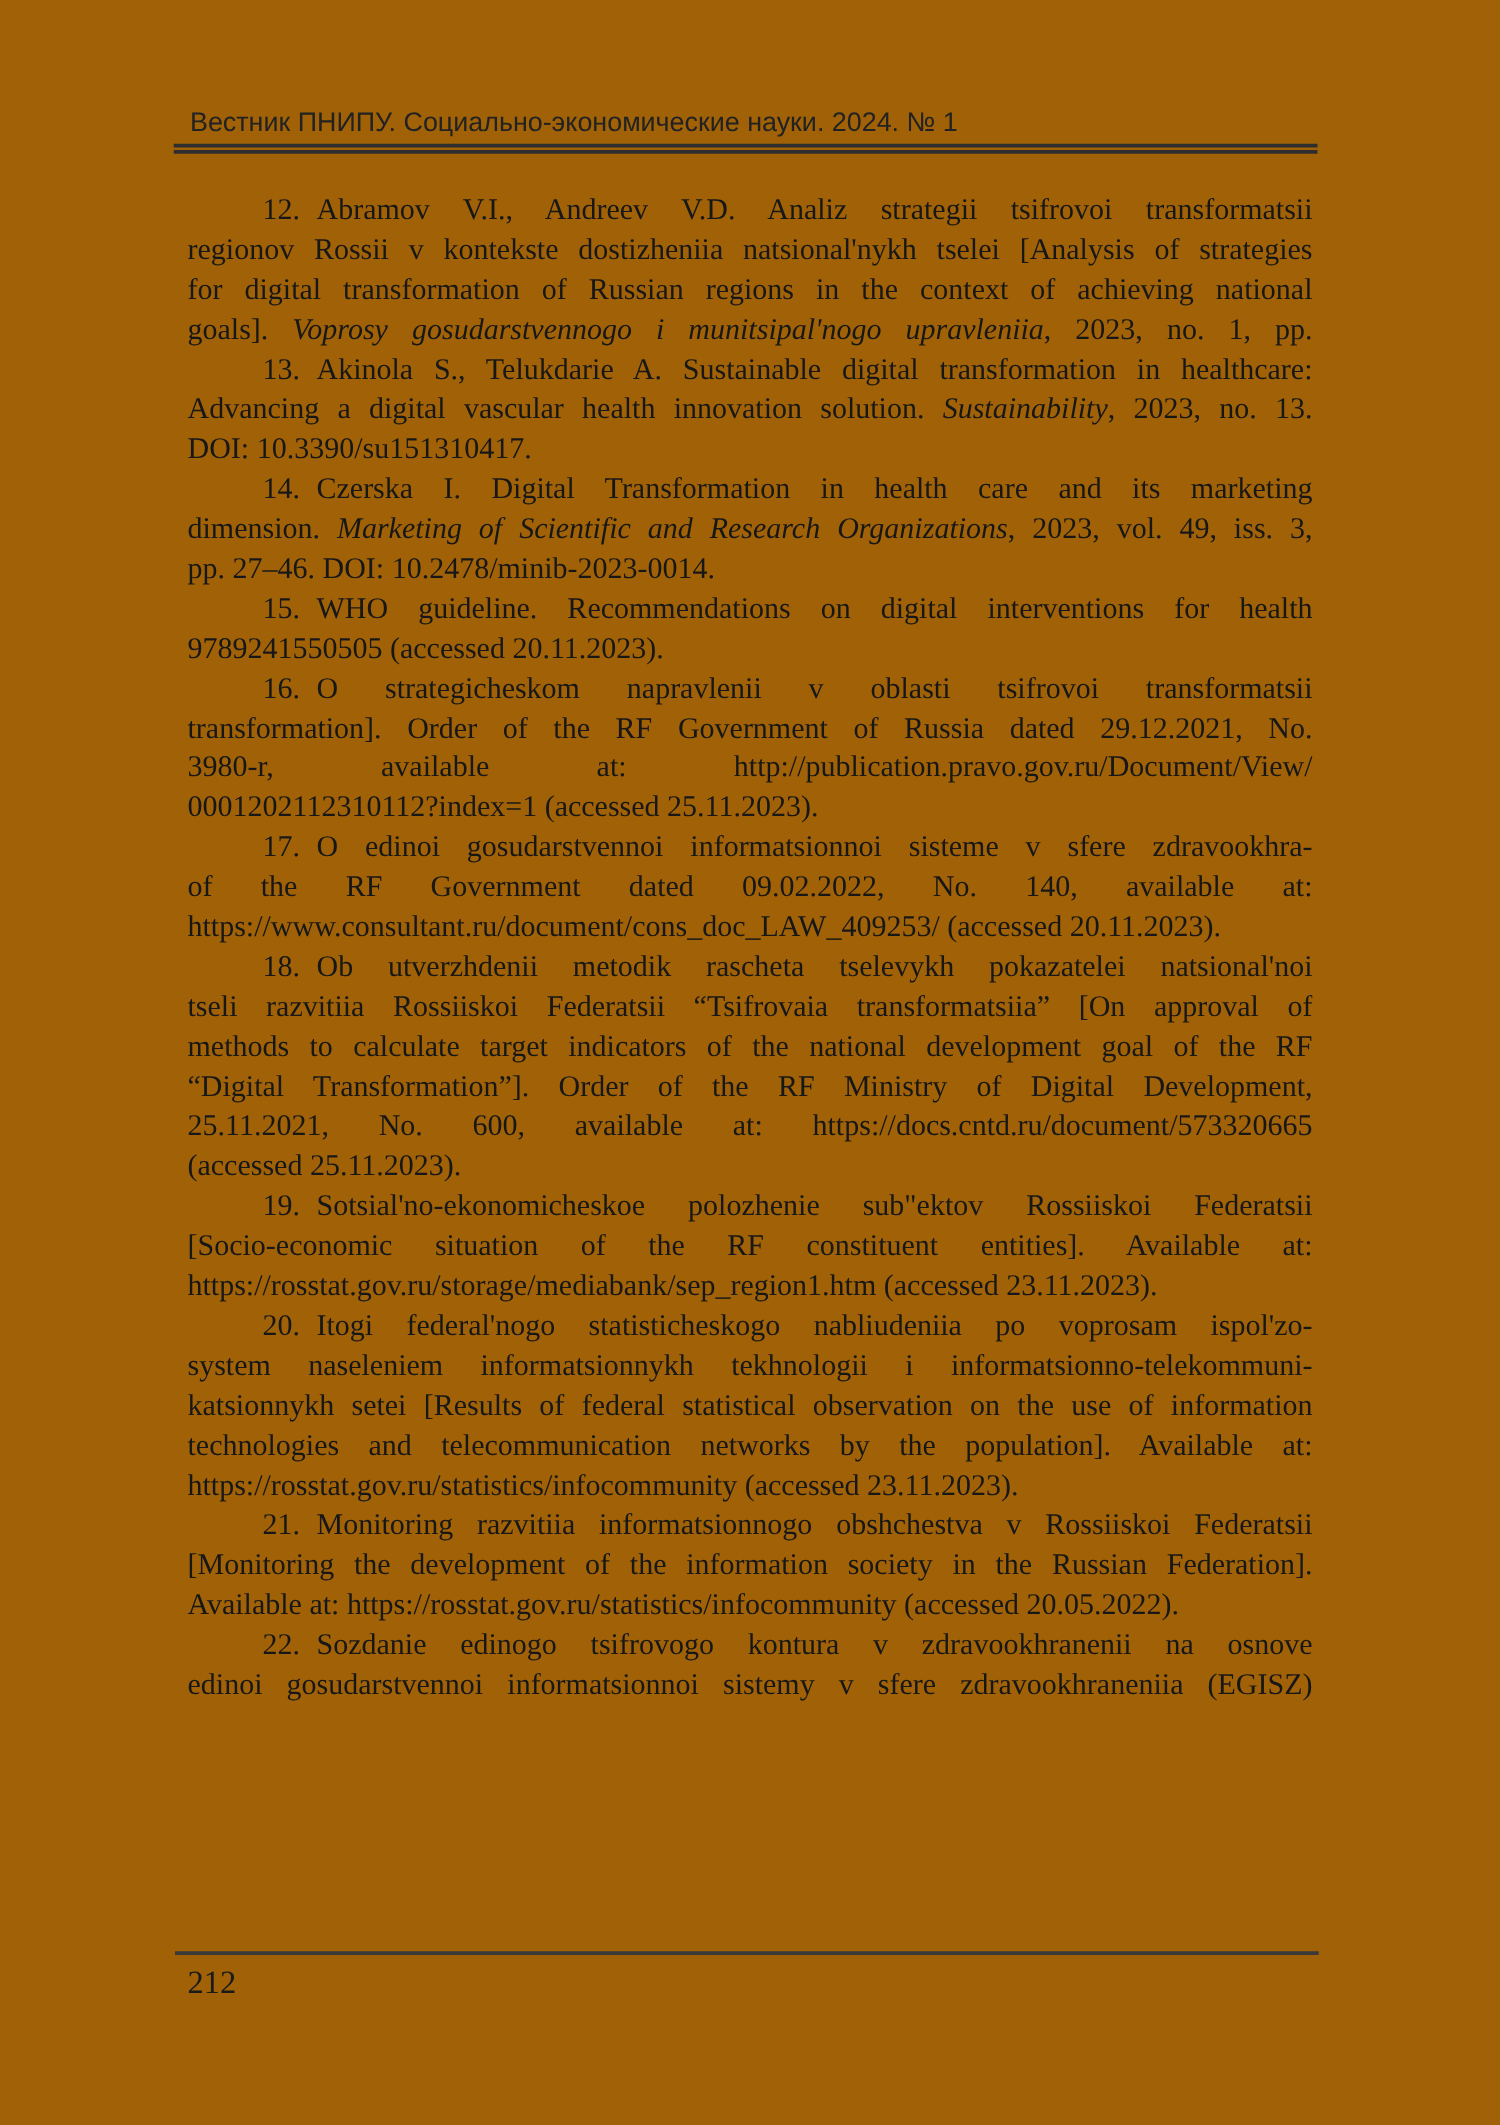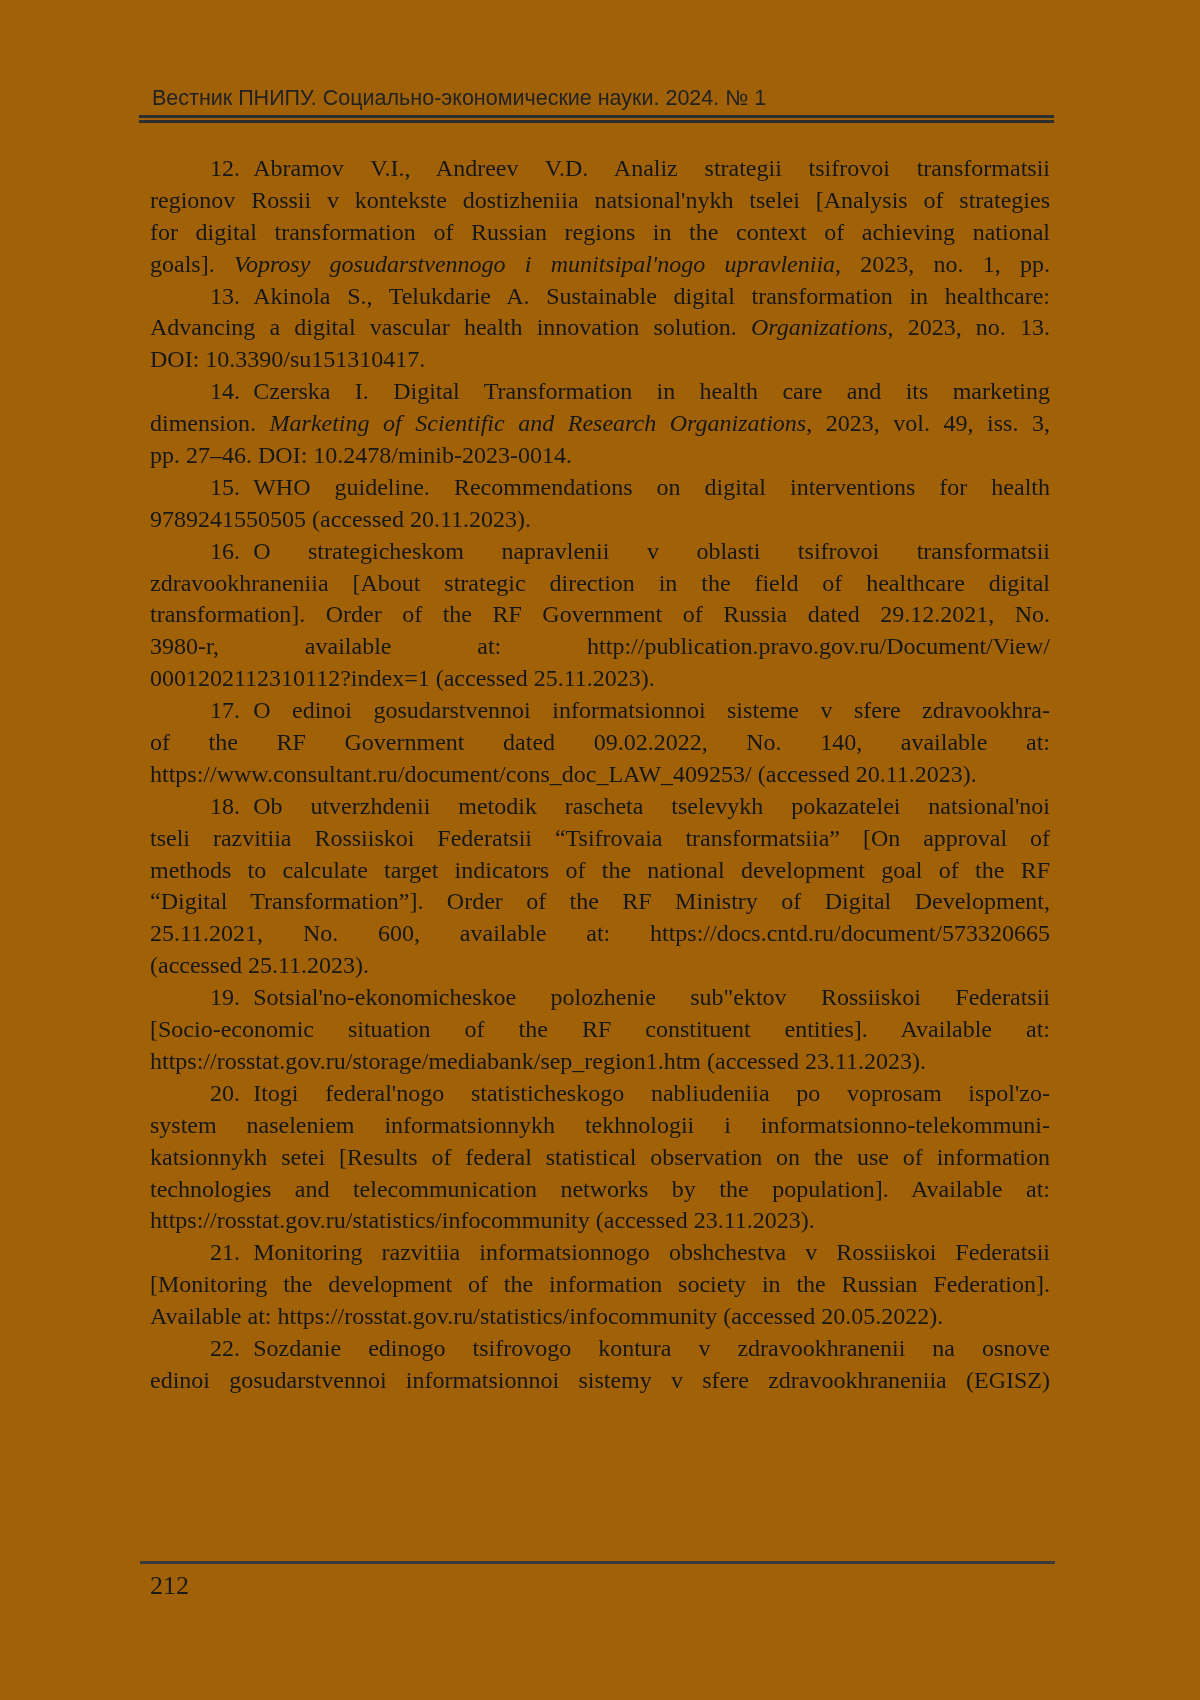--- a/index.html
+++ b/index.html
@@ -81,35 +81,34 @@
 
   <div class="refs" id="refs">
       <div class="ref">
         <div class="line first"><span class="num">12.</span><span>Abramov V.I., Andreev V.D. Analiz strategii tsifrovoi transformatsii</span></div>
         <div class="line"><span>regionov Rossii v kontekste dostizheniia natsional'nykh tselei [Analysis of strategies</span></div>
         <div class="line"><span>for digital transformation of Russian regions in the context of achieving national</span></div>
         <div class="line"><span>goals]. </span><i>Voprosy gosudarstvennogo i munitsipal'nogo upravleniia</i><span>, 2023, no. 1, pp.</span></div>
       </div>
       <div class="ref">
         <div class="line first"><span class="num">13.</span><span>Akinola S., Telukdarie A. Sustainable digital transformation in healthcare:</span></div>
-        <div class="line"><span>Advancing a digital vascular health innovation solution. </span><i>Organizations</i><span>, 2023, no. 13.</span></div>
+        <div class="line"><span>Advancing a digital vascular health innovation solution. </span><i>Sustainability</i><span>, 2023, no. 13.</span></div>
         <div class="line last"><span>DOI: 10.3390/su151310417.</span></div>
       </div>
       <div class="ref">
         <div class="line first"><span class="num">14.</span><span>Czerska I. Digital Transformation in health care and its marketing</span></div>
         <div class="line"><span>dimension. </span><i>Marketing of Scientific and Research Organizations</i><span>, 2023, vol. 49, iss. 3,</span></div>
         <div class="line last"><span>pp. 27–46. DOI: 10.2478/minib-2023-0014.</span></div>
       </div>
       <div class="ref">
         <div class="line first"><span class="num">15.</span><span>WHO guideline. Recommendations on digital interventions for health</span></div>
         <div class="line last"><span>9789241550505 (accessed 20.11.2023).</span></div>
       </div>
       <div class="ref">
         <div class="line first"><span class="num">16.</span><span>O strategicheskom napravlenii v oblasti tsifrovoi transformatsii</span></div>
-        <div class="line"><span>zdravookhraneniia [About strategic direction in the field of healthcare digital</span></div>
         <div class="line"><span>transformation]. Order of the RF Government of Russia dated 29.12.2021, No.</span></div>
         <div class="line"><span>3980-r, available at: http://publication.pravo.gov.ru/Document/View/</span></div>
         <div class="line last"><span>0001202112310112?index=1 (accessed 25.11.2023).</span></div>
       </div>
       <div class="ref">
         <div class="line first"><span class="num">17.</span><span>O edinoi gosudarstvennoi informatsionnoi sisteme v sfere zdravookhra-</span></div>
         <div class="line"><span>of the RF Government dated 09.02.2022, No. 140, available at:</span></div>
         <div class="line last"><span>https://www.consultant.ru/document/cons_doc_LAW_409253/ (accessed 20.11.2023).</span></div>
       </div>
       <div class="ref">

